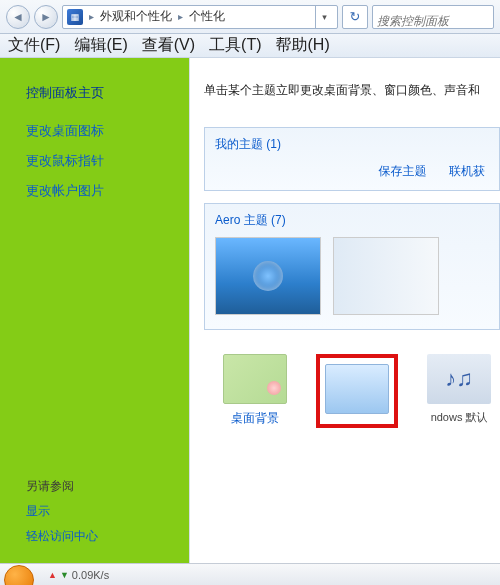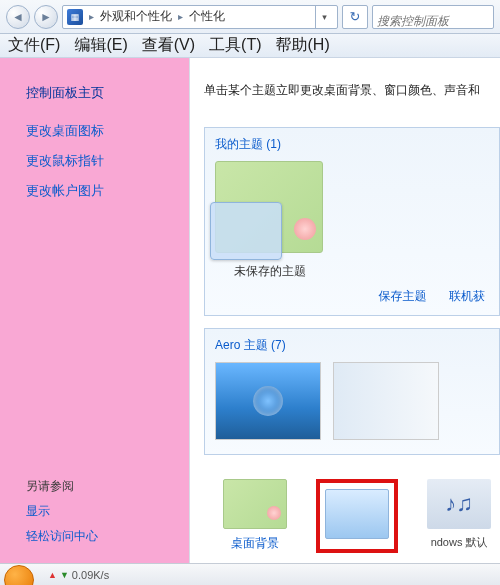--- a/index.html
+++ b/index.html
@@ -17,21 +17,21 @@
 .search-box { width: 122px; height: 24px; background: #fff; border: 1px solid #9fb3cc; border-radius: 2px; display:flex;align-items:flex-end; padding:0 4px 0 2px; gap:2px;}
 .search-box input { border:none; outline:none; font-size:12px; color:#888; font-style:italic; width:100%; }
 .search-box .mag { color:#5a7fb5; font-size:12px; }
 
 
 .menu-bar { height: 24px; background: linear-gradient(#f2f6fb,#e3ebf5); border-bottom: 1px solid #c9d5e4; display:flex; align-items:center; padding:0 8px; gap:14px; }
 .menu-bar span { font-size: 16px; color: #222; cursor:default; }
 
 
 .main { display:flex; height: calc(585px - 34px - 24px - 22px); }
-.sidebar { width: 190px; background: #f9a8d4; border-right: 1px solid #d6dde6; padding: 26px 20px 10px 26px; display:flex; flex-direction:column; }
+.sidebar { width: 190px; background: #84cc16; border-right: 1px solid #d6dde6; padding: 26px 20px 10px 26px; display:flex; flex-direction:column; }
 .sidebar-top { flex:0 0 auto; }
 .sidebar .cp-home { font-size: 13px; color: #003399; margin-bottom: 20px; }
 .sidebar .side-link { font-size: 13px; color: #0a5bcc; margin-bottom: 12px; cursor:pointer; }
 .sidebar .spacer { flex:1; }
 .sidebar .see-also-hdr { font-size: 12px; color: #3a3a3a; margin-bottom: 8px; }
 .sidebar .see-also-link { font-size: 12px; color: #0a5bcc; margin-bottom: 8px; cursor:pointer; }
 
 .content { flex:1; background: #fff; padding: 24px 0 0 14px; overflow:hidden; position:relative; }
 .content h1 { font-size: 16px; font-weight: normal; color: #003399; margin-bottom: 12px; }
 .content .subtitle { font-size: 12px; color: #222; margin-bottom: 28px; white-space:nowrap; }
@@ -112,29 +112,20 @@
     <div class="see-also-hdr">另请参阅</div>
     <div class="see-also-link">显示</div>
     <div class="see-also-link">轻松访问中心</div>
   </div>
 
   <div class="content">
     <div class="subtitle">单击某个主题立即更改桌面背景、窗口颜色、声音和</div>
 
     <div class="theme-section">
       <div class="sec-title">我的主题 (1)</div>
-      <div class="theme-grid">
-        <div class="theme-item">
-          <div class="theme-thumb">
-            <div class="pig"></div>
-            <div class="glass-win"></div>
-          </div>
-          <div class="tlabel">未保存的主题</div>
-        </div>
-      </div>
       <div class="theme-actions">
         <a>保存主题</a>
         <a>联机获</a>
       </div>
     </div>
 
     <div class="theme-section aero-section">
       <div class="sec-title">Aero 主题 (7)</div>
       <div class="aero-thumb win7"></div>
       <div class="aero-thumb fade"></div>

